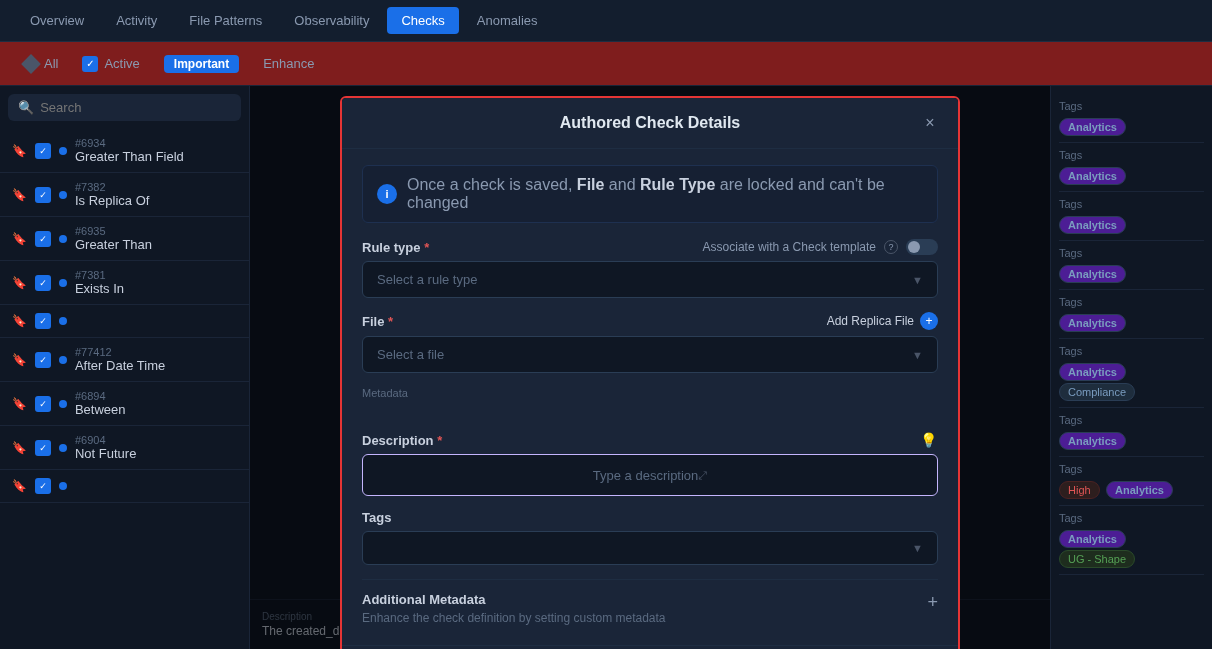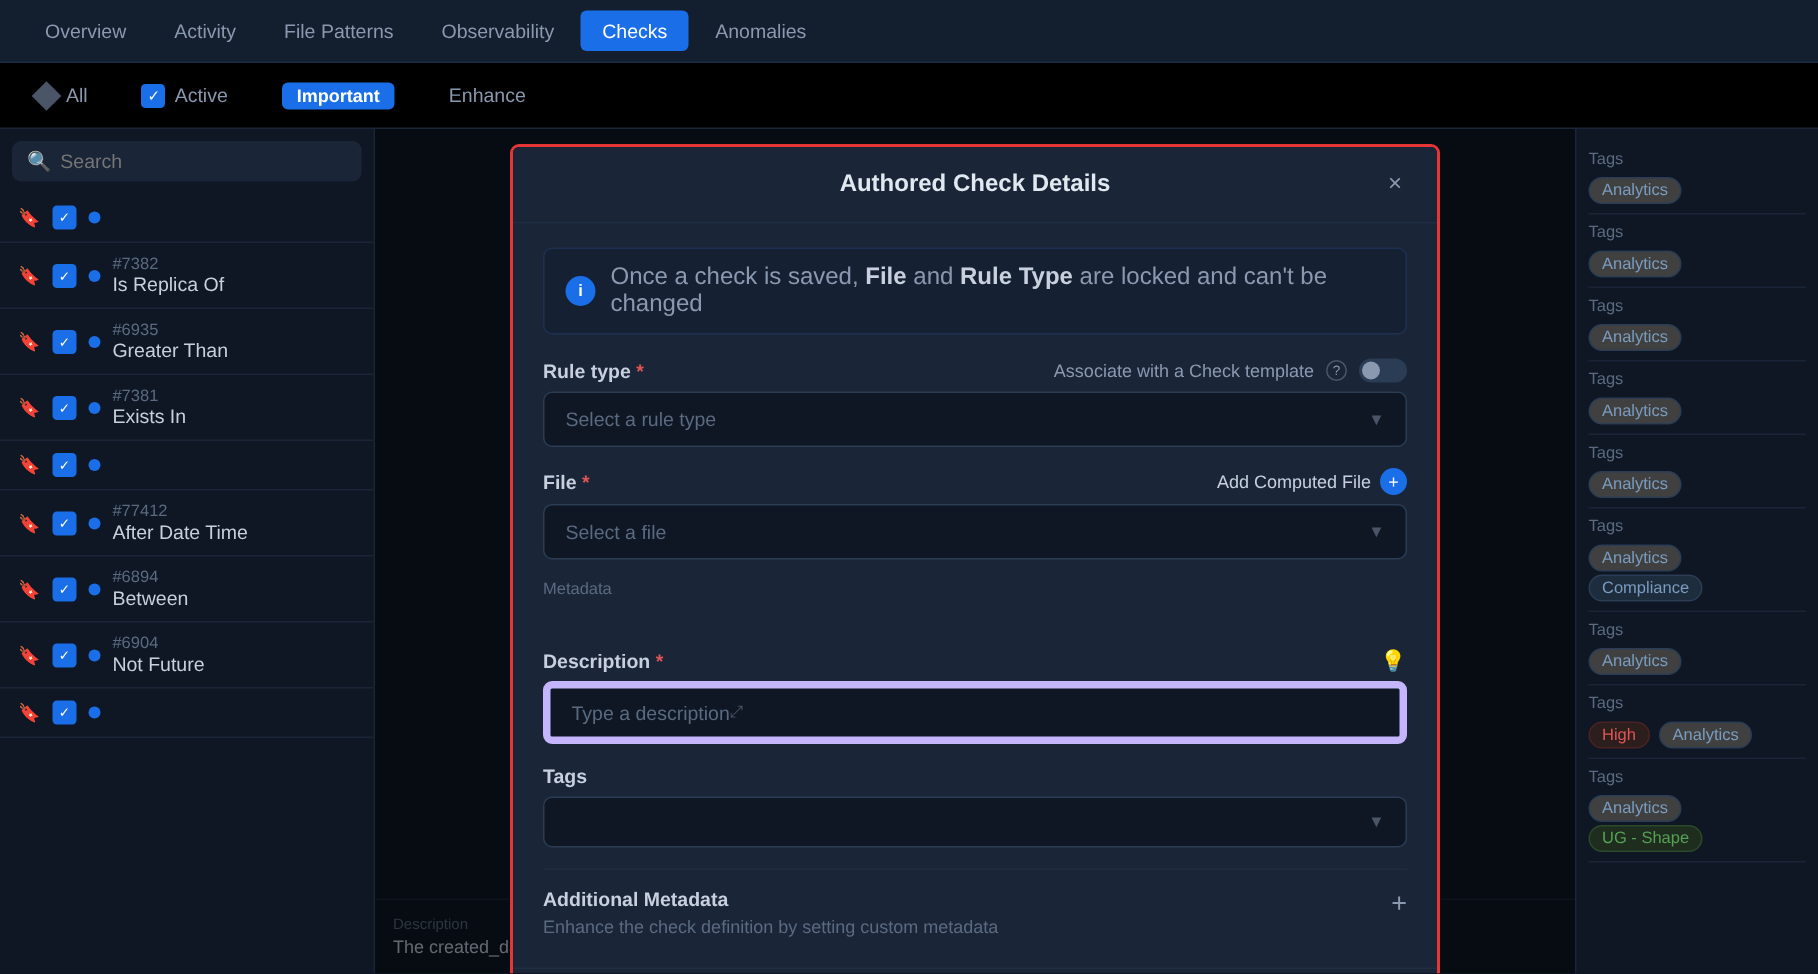--- a/index.html
+++ b/index.html
@@ -33,24 +33,24 @@
     .top-nav-item.active {
       background: #1a6fe8;
       color: #fff;
       border-radius: 4px;
     }
 
     
     .filter-bar {
       display: flex;
       align-items: center;
-      background: #000000;
+      background: #7f1d1d;
       height: 44px;
       padding: 0 16px;
-      gap: 20px;
+      gap: 8px;
       border-bottom: 1px solid #1a2538;
     }
     .filter-item {
       display: flex;
       align-items: center;
       gap: 6px;
       font-size: 13px;
       color: #8a99b0;
       cursor: pointer;
       padding: 4px 8px;
@@ -149,21 +149,21 @@
       border-bottom: 1px solid #1a2538;
     }
     .tags-label { font-size: 11px; color: #5a6a80; margin-bottom: 4px; }
     .tag-pill {
       display: inline-block;
       padding: 2px 8px;
       border-radius: 10px;
       font-size: 11px;
       margin: 2px 2px 0 0;
     }
-    .tag-analytics { background: #404040; color: #7a9cbf; border: 1px solid #2a3d55; }
+    .tag-analytics { background: #4c1d95; color: #7a9cbf; border: 1px solid #2a3d55; font-weight: bold; }
     .tag-compliance { background: #1e2d3d; color: #7a9cbf; border: 1px solid #2a3d55; }
     .tag-high { background: #2d1e1e; color: #e05555; border: 1px solid #4a2222; }
     .tag-ug-shape { background: #1e2d1e; color: #55a055; border: 1px solid #2a4a2a; }
 
     
     .center-content {
       flex: 1;
       background: #0f1724;
       position: relative;
       overflow: hidden;
@@ -334,28 +334,28 @@
       display: flex;
       align-items: center;
       justify-content: space-between;
       margin-bottom: 6px;
       margin-top: 33px;
     }
     .bulb-icon { color: #f0c040; font-size: 14px; }
     .desc-input {
       width: 100%;
       background: #0f1724;
-      border: 5px solid #c4b5fd;
+      border: 1px solid #c4b5fd;
       border-radius: 6px;
       padding: 10px 14px;
       color: #5a6a80;
       font-size: 13px;
       display: flex;
       align-items: center;
-      justify-content: flex-start;
+      justify-content: center;
       cursor: pointer;
       margin-bottom: 14px;
       height: 42px;
     }
     .expand-icon { color: #4a5568; font-size: 11px; }
 
     .tags-section { margin-bottom: 14px; }
     .tags-label-row {
       font-size: 13px;
       color: #c8d0de;
@@ -506,20 +506,24 @@
     <div class="search-bar">
       <span class="search-icon">🔍</span>
       <input type="text" placeholder="Search" style="">
     </div>
     <div class="list-items">
 
       <div class="list-item">
         <span class="bookmark-icon">🔖</span>
         <div class="check-box">✓</div>
         <div class="dot"></div>
+        <div class="item-info">
+          <div class="item-id">#6934</div>
+          <div class="item-name">Greater Than Field</div>
+        </div>
       </div>
 
       <div class="list-item">
         <span class="bookmark-icon">🔖</span>
         <div class="check-box">✓</div>
         <div class="dot"></div>
         <div class="item-info">
           <div class="item-id">#7382</div>
           <div class="item-name">Is Replica Of</div>
         </div>
@@ -640,21 +644,21 @@
             <div class="select-field">
               <span>Select a rule type</span>
               <span class="select-arrow">▼</span>
             </div>
 
             <div class="form-row">
               <span class="field-label">
                 <span>File</span> <span class="required">*</span>
               </span>
               <div class="add-computed-row">
-                <span>Add Computed File</span>
+                <span>Add Replica File</span>
                 <div class="add-icon">+</div>
               </div>
             </div>
 
             <div class="select-field">
               <span>Select a file</span>
               <span class="select-arrow">▼</span>
             </div>
 
             <div class="section-label metadata-section">Metadata</div>

